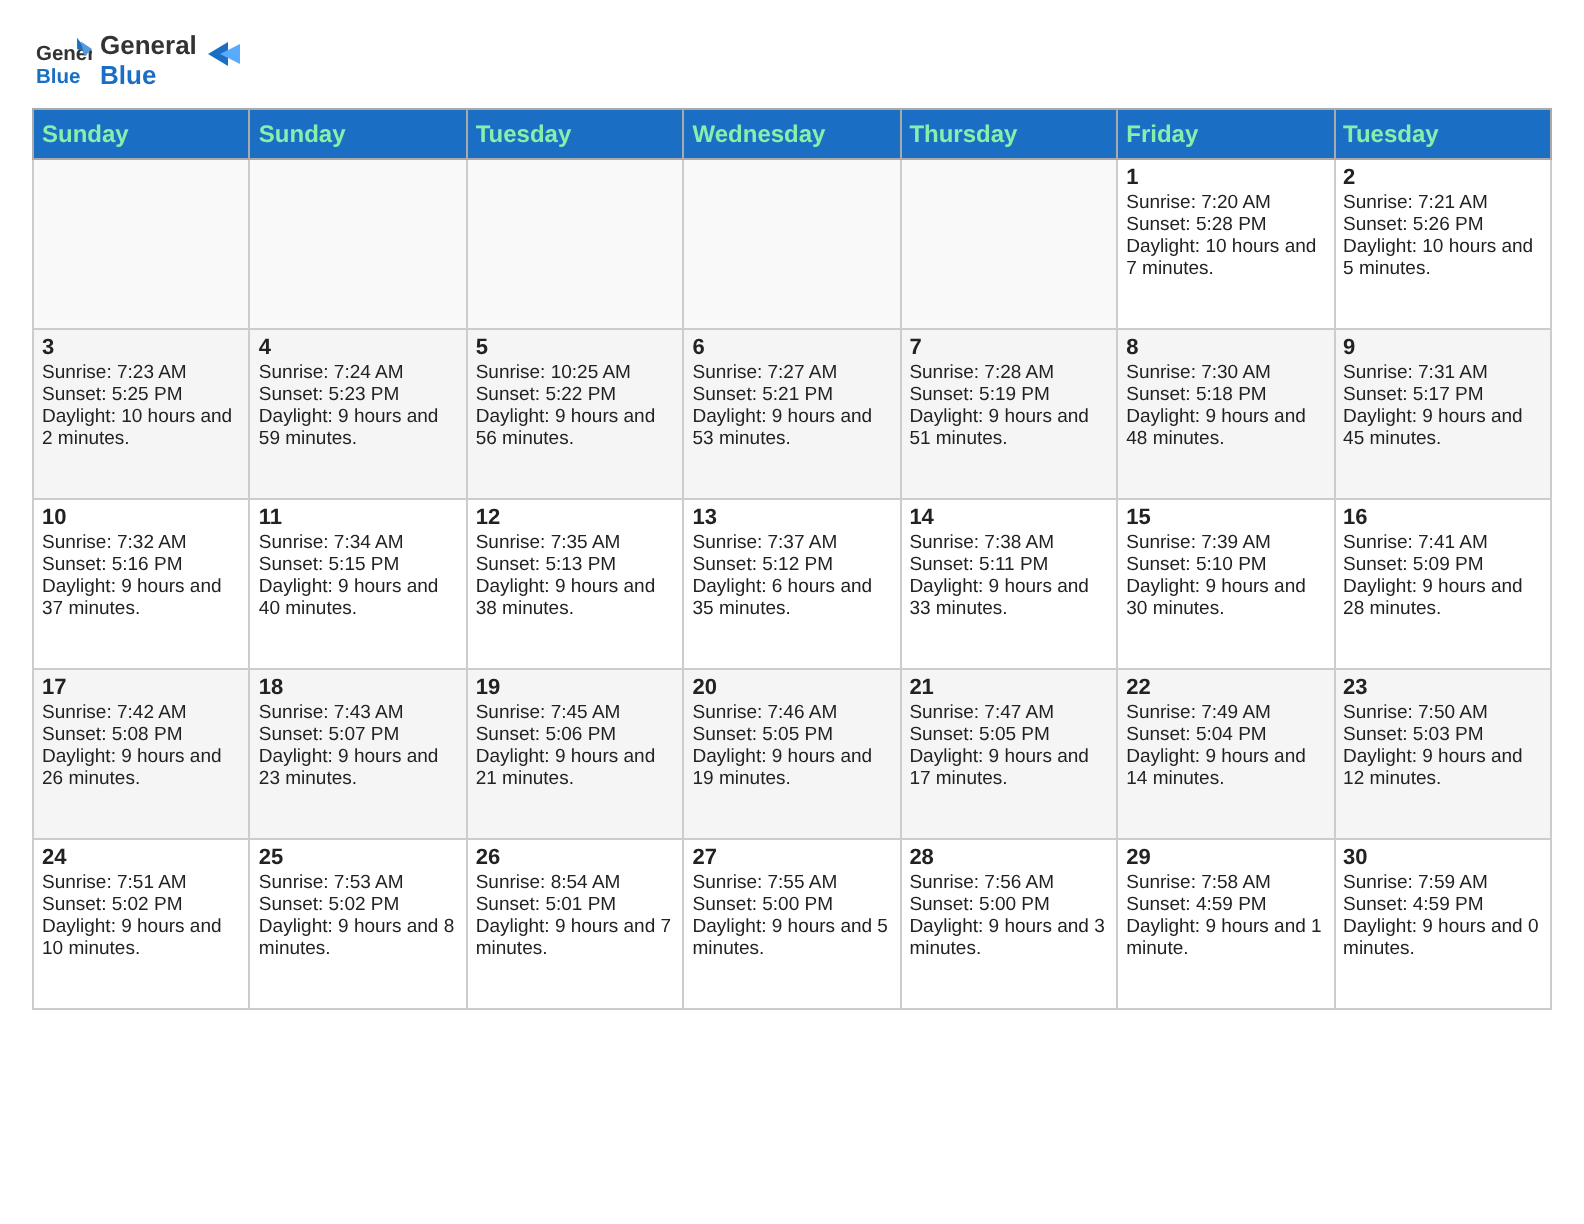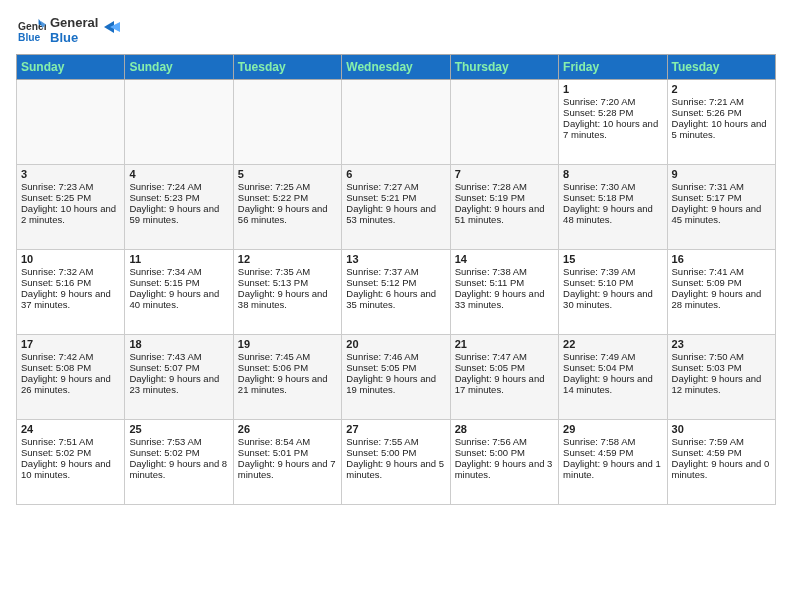--- a/index.html
+++ b/index.html
@@ -151,21 +151,21 @@
             <div>Daylight: 10 hours and 2 minutes.</div>
           </td>
           <td>
             <span class="day-num">4</span>
             <div>Sunrise: 7:24 AM</div>
             <div>Sunset: 5:23 PM</div>
             <div>Daylight: 9 hours and 59 minutes.</div>
           </td>
           <td>
             <span class="day-num">5</span>
-            <div>Sunrise: 7:25 AM</div>
+            <div>Sunrise: 10:25 AM</div>
             <div>Sunset: 5:22 PM</div>
             <div>Daylight: 9 hours and 56 minutes.</div>
           </td>
           <td>
             <span class="day-num">6</span>
             <div>Sunrise: 7:27 AM</div>
             <div>Sunset: 5:21 PM</div>
             <div>Daylight: 9 hours and 53 minutes.</div>
           </td>
           <td>

